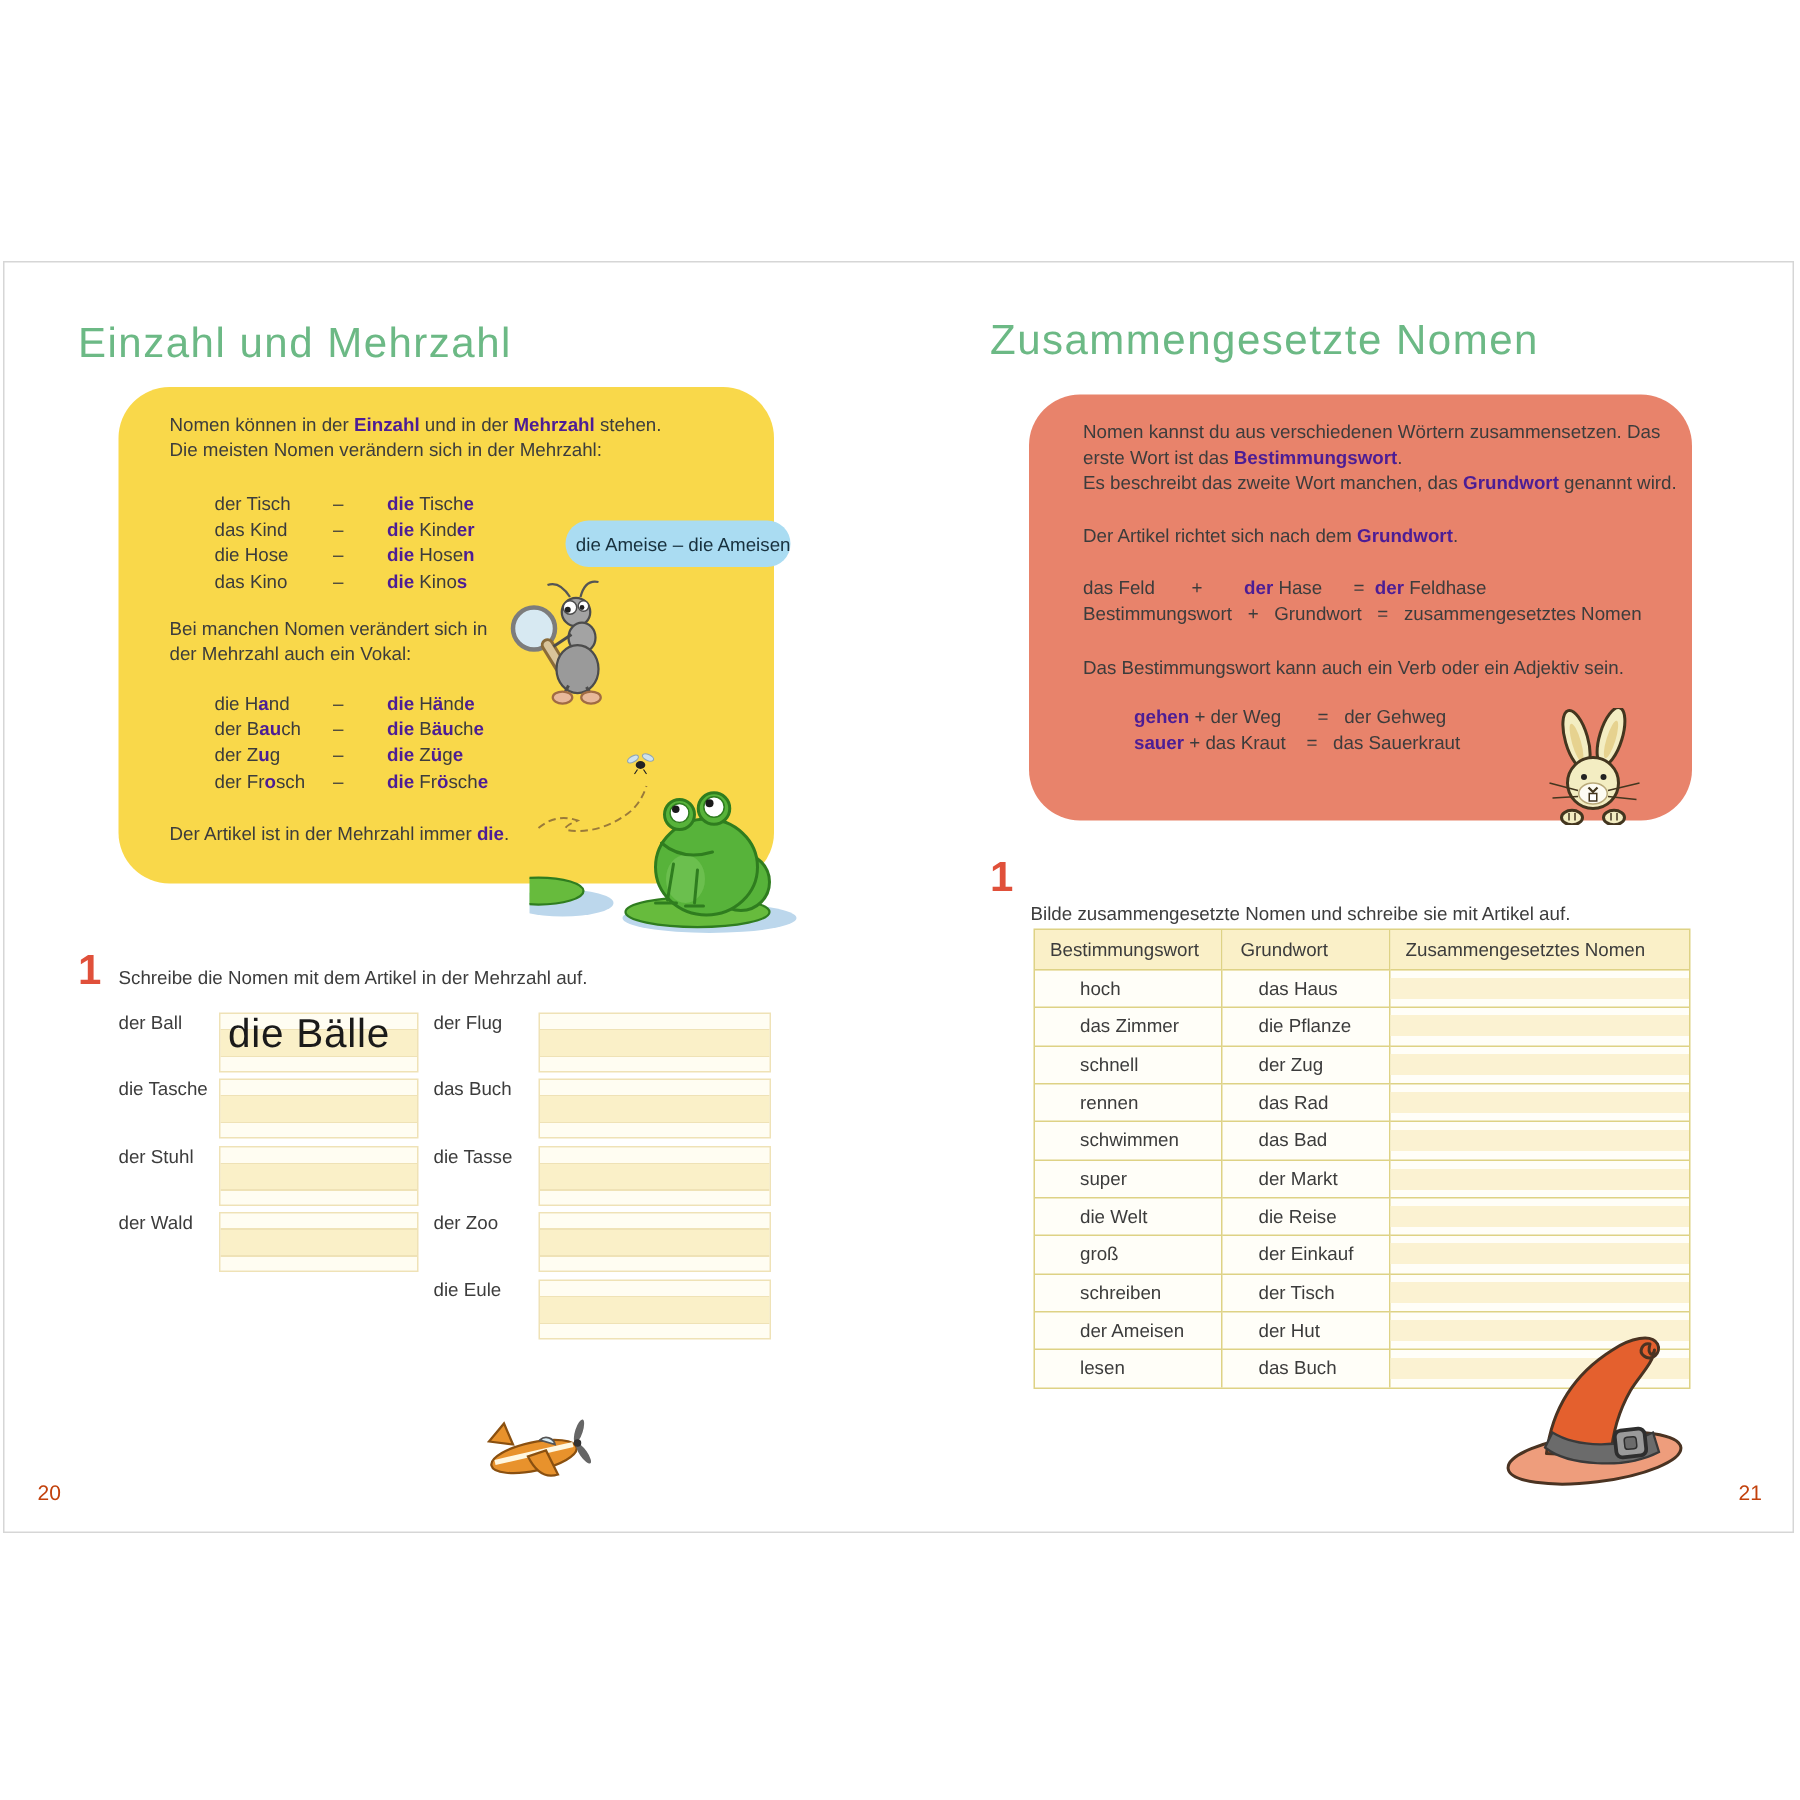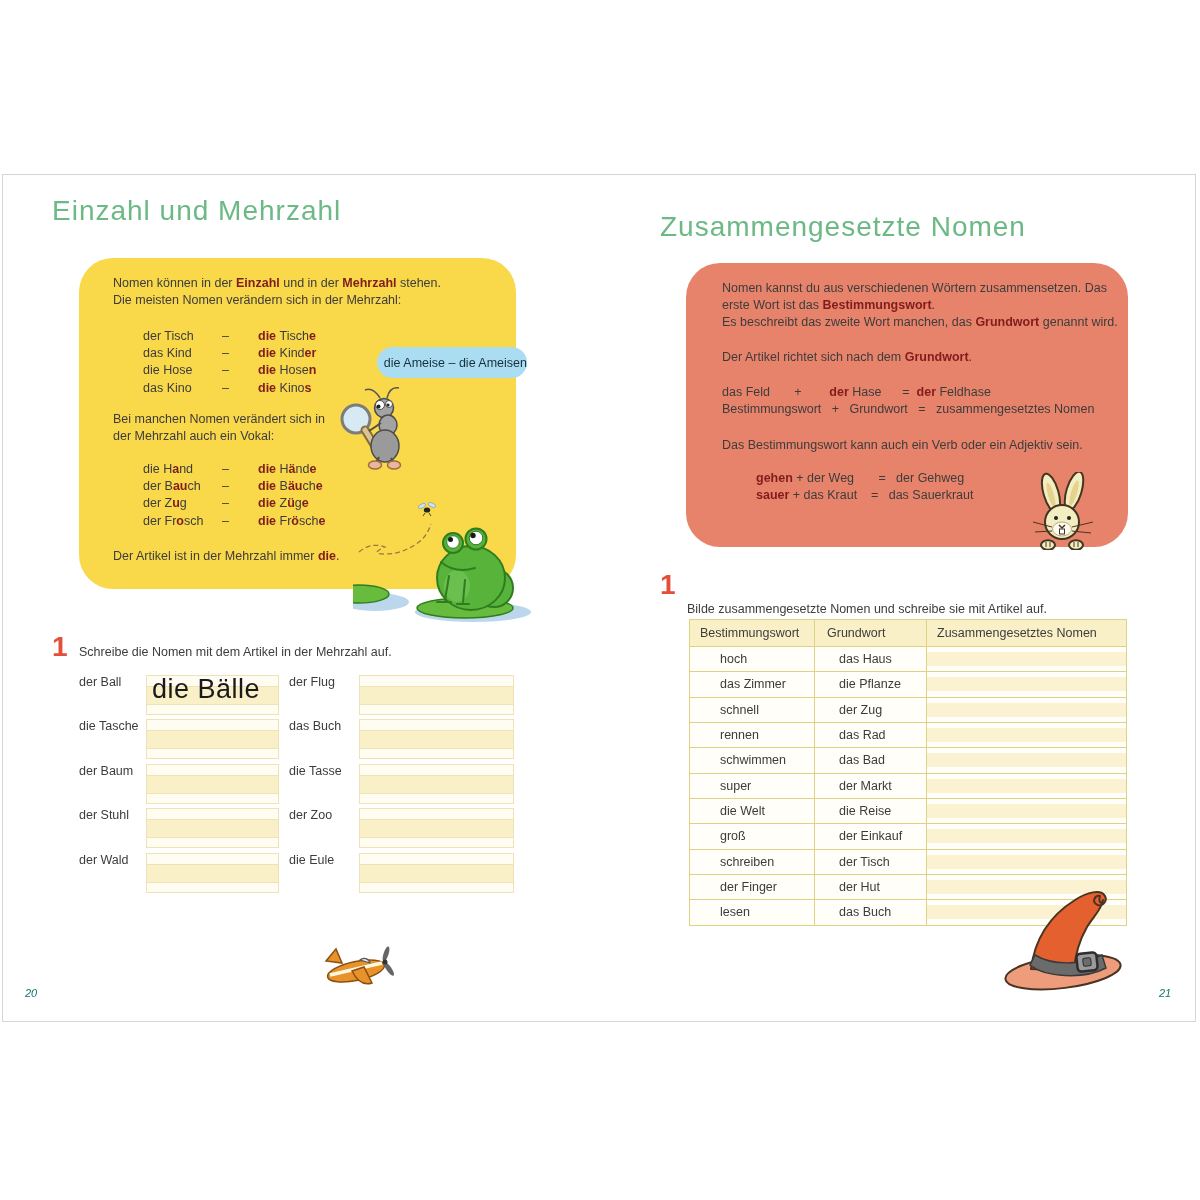--- a/index.html
+++ b/index.html
@@ -4,62 +4,62 @@
 <style>
   html,body{margin:0;padding:0;background:#ffffff;}
   body{width:1200px;height:1200px;position:relative;font-family:"Liberation Sans",sans-serif;color:#3c3c3c;}
   .spread{position:absolute;left:2px;top:174px;width:1194px;height:848px;background:#ffffff;border:1px solid #d6d6d6;box-sizing:border-box;}
   .abs{position:absolute;}
   .page-title{font-size:28px;letter-spacing:1px;color:#6cb985;white-space:pre;}
   .info-box{position:absolute;border-radius:34px;}
   .yellow{background:#f9d84a;}
   .red{background:#e8836b;}
   .line{position:absolute;font-size:12.5px;line-height:17px;white-space:pre;color:#3c3c3c;}
-  .b{font-weight:700;color:#7f1d1d;}
+  .b{font-weight:700;color:#4c1d95;}
   .pairs{position:absolute;}
   .pair-row{display:flex;height:17.4px;font-size:12.5px;align-items:center;white-space:pre;}
   .sing{width:79px;}
   .dash{width:36px;}
   .vokal .sing{width:79px;}
   .footer-line{position:absolute;font-size:12.5px;white-space:pre;}
   .bubble{position:absolute;background:#aadcf2;border-radius:16px;display:flex;align-items:center;justify-content:center;font-size:12.5px;color:#17303d;white-space:pre;}
   .bubble-tail{position:absolute;left:16px;bottom:-11px;width:0;height:0;border:11px solid transparent;border-top-color:#aadcf2;border-left-width:3px;border-right-width:12px;}
   .ex-num{position:absolute;font-size:28px;font-weight:700;color:#e0503a;font-style:normal;}
   .ex-instruction{position:absolute;font-size:12.5px;color:#3c3c3c;white-space:pre;}
   .ex-col{position:absolute;}
   .ex-row{display:flex;align-items:flex-start;height:44.4px;}
   .ex-label{font-size:12.5px;white-space:pre;}
   .ex-col.left .ex-label{width:67px;}
   .ex-col.right .ex-label{width:70px;}
   .answer-field{position:relative;height:40px;box-sizing:border-box;border:1px solid #efe2b6;
     background:linear-gradient(to bottom,#fffdf2 0px,#fffdf2 10px,#efe2b6 10px,#efe2b6 11px,#faf0c8 11px,#faf0c8 28px,#efe2b6 28px,#efe2b6 29px,#fffdf2 29px,#fffdf2 40px);}
   .ex-col.left .answer-field{width:133px;}
   .ex-col.right .answer-field{width:155px;}
   .answer-text{position:absolute;left:5px;top:-2px;font-size:27px;color:#1a1a1a;letter-spacing:0.5px;white-space:pre;}
-  .page-num{position:absolute;font-size:11px;color:#0f766e;font-style:italic;}
+  .page-num{position:absolute;font-size:14px;color:#c2410c;}
   .gtable{position:absolute;display:grid;grid-template-columns:125px 112px 1fr;border:1px solid #ded285;box-sizing:border-box;background:#fffef8;}
   .th{height:26px;line-height:26px;background:#faf0c8;font-size:12.5px;border-bottom:1px solid #ded285;white-space:pre;}
   .td{height:24.35px;line-height:24.35px;font-size:12.5px;border-bottom:1px solid #ded285;white-space:pre;}
   .c1{border-right:1px solid #ded285;}
   .c2{border-right:1px solid #ded285;}
   .th.c1{padding-left:10px;}
   .td.c1{padding-left:30px;}
   .th.c2{padding-left:12px;}
   .td.c2{padding-left:24px;}
   .th.c3{padding-left:10px;}
   .td.c3.write{background:linear-gradient(to bottom,transparent 0px,transparent 5px,#fbf2d2 5px,#fbf2d2 19px,transparent 19px);}
   .lastrow{border-bottom:none;}
   svg{display:block;}
 </style>
 </head>
 <body>
 
 <div class="spread">
 
-  <div class="abs page-title" style="left:49px;top:20px;">Einzahl und Mehrzahl</div>
+  <div class="abs page-title" style="left:49px;top:38px;">Einzahl und Mehrzahl</div>
 
   <div class="info-box yellow" style="left:76px;top:83px;width:437px;height:331px;">
     <div class="line" style="left:34px;top:17px;"><span>Nomen können in der </span><span class="b">Einzahl</span><span> und in der </span><span class="b">Mehrzahl</span><span> stehen.</span></div>
     <div class="line" style="left:34px;top:34px;">Die meisten Nomen verändern sich in der Mehrzahl:</div>
 
     <div class="pairs" style="left:64px;top:69px;">
       <div class="pair-row"><span class="sing">der Tisch</span><span class="dash">–</span><span><span class="b">die </span><span>Tisch</span><span class="b">e</span></span></div>
       <div class="pair-row"><span class="sing">das Kind</span><span class="dash">–</span><span><span class="b">die </span><span>Kind</span><span class="b">er</span></span></div>
       <div class="pair-row"><span class="sing">die Hose</span><span class="dash">–</span><span><span class="b">die </span><span>Hose</span><span class="b">n</span></span></div>
       <div class="pair-row"><span class="sing">das Kino</span><span class="dash">–</span><span><span class="b">die </span><span>Kino</span><span class="b">s</span></span></div>
@@ -141,26 +141,20 @@
           <span class="answer-text">die Bälle</span>
         </div>
       </div>
     <div class="ex-row">
         <span class="ex-label">die Tasche</span>
         <div class="answer-field">
           <span class="answer-text"></span>
         </div>
       </div>
     <div class="ex-row">
-        <span class="ex-label">der Baum</span>
-        <div class="answer-field">
-          <span class="answer-text"></span>
-        </div>
-      </div>
-    <div class="ex-row">
         <span class="ex-label">der Stuhl</span>
         <div class="answer-field">
           <span class="answer-text"></span>
         </div>
       </div>
     <div class="ex-row">
         <span class="ex-label">der Wald</span>
         <div class="answer-field">
           <span class="answer-text"></span>
         </div>
@@ -272,21 +266,21 @@
       <div class="td c3 write"></div>
     <div class="td c1">die Welt</div>
       <div class="td c2">die Reise</div>
       <div class="td c3 write"></div>
     <div class="td c1">groß</div>
       <div class="td c2">der Einkauf</div>
       <div class="td c3 write"></div>
     <div class="td c1">schreiben</div>
       <div class="td c2">der Tisch</div>
       <div class="td c3 write"></div>
-    <div class="td c1">der Finger</div>
+    <div class="td c1">der Ameisen</div>
       <div class="td c2">der Hut</div>
       <div class="td c3 write"></div>
     <div class="td c1 lastrow">lesen</div>
       <div class="td c2 lastrow">das Buch</div>
       <div class="td c3 write lastrow"></div>
   </div>
 
   <svg class="abs" style="left:996px;top:712px;" width="140" height="112" viewBox="0 0 140 112">
     <ellipse cx="64" cy="85" rx="58" ry="16" fill="#ee9d7c" stroke="#4a3322" stroke-width="2" transform="rotate(-7 64 85)"></ellipse>
     <path d="M32,82 C36,50 52,28 76,13 C88,5 102,2 106,9 C109,15 102,21 97,17 C93,14 96,8 101,9

